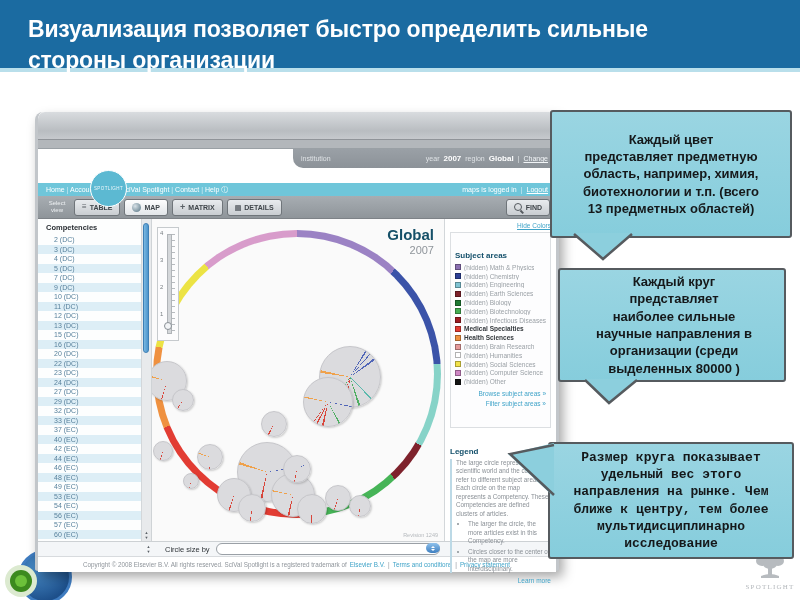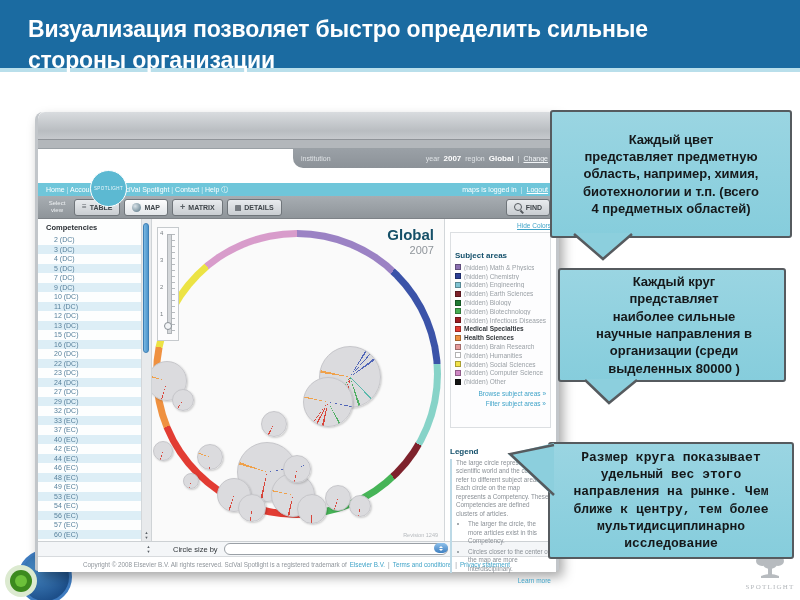--- a/index.html
+++ b/index.html
@@ -108,21 +108,21 @@
   .rp-links{text-align:right;color:#3fa3c8;margin-top:3px;line-height:1.5;}
   .panel-legend{margin-top:19px;}
   .legend-body{border-left:2px solid #bcd9e6;padding-left:4px;color:#8a9096;font-size:6.3px;line-height:1.35;margin-top:2px;}
   .legend-body ul{margin:2px 0 0 12px;padding:0;}
   .legend-body li{margin-bottom:2px;}
   .learnmore{text-align:right;color:#3fa3c8;margin-top:4px;}
 
   .bottombar{height:14px;background:#f4f6f8;border-top:1px solid #cdd1d4;display:flex;align-items:center;}
   .bb-spacer{width:106px;}
   .bb-arrows{width:9px;font-size:4px;line-height:5px;color:#5a6066;text-align:center;}
-  .bb-label{font-size:7.5px;color:#2f3438;margin:0 6px 0 20px;}
+  .bb-label{font-size:7.5px;color:#2f3438;margin:0 6px 0 12px;}
   .combo{width:222px;height:10px;background:#fff;border:1px solid #9aa0a6;border-radius:6px;position:relative;}
   .stepper{position:absolute;right:-1px;top:-1px;width:14px;height:10px;border-radius:5px;
         background:linear-gradient(#8ec1ec,#3f7fc0);display:flex;flex-direction:column;
         align-items:center;justify-content:center;gap:1px;}
   .stepper i{width:0;height:0;border-left:2px solid transparent;border-right:2px solid transparent;}
   .stepper .up{border-bottom:2.5px solid #fff;}
   .stepper .dn{border-top:2.5px solid #fff;}
 
   .appfooter{height:15px;background:#fff;border-top:1px solid #d8dbde;font-size:6.3px;color:#8f959b;
         display:flex;gap:3px;align-items:center;padding-left:45px;}
@@ -378,21 +378,21 @@
 </div>
 
 <svg class="tail" style="left:572px;top:233px;" width="70" height="30">
   <polygon points="2,0 60,0 31,26" fill="#8ccfdd"></polygon>
   <path d="M2,1 L31,26 L60,1" fill="none" stroke="#565b5f" stroke-width="2.5"></path>
 </svg>
 <div class="callout" style="left:550px;top:110px;width:242px;height:128px;">Каждый цвет
 представляет предметную
 область, например, химия,
 биотехнологии и т.п. (всего
-4 предметных областей)</div>
+13 предметных областей)</div>
 
 <svg class="tail" style="left:585px;top:379px;" width="60" height="28">
   <polygon points="0,0 52,0 24,24" fill="#8ccfdd"></polygon>
   <path d="M0,1 L24,24 L52,1" fill="none" stroke="#565b5f" stroke-width="2.5"></path>
 </svg>
 <div class="callout" style="left:558px;top:268px;width:228px;height:114px;padding-left:12px;">Каждый круг
 представляет
 наиболее сильные
 научные направления в
 организации (среди

